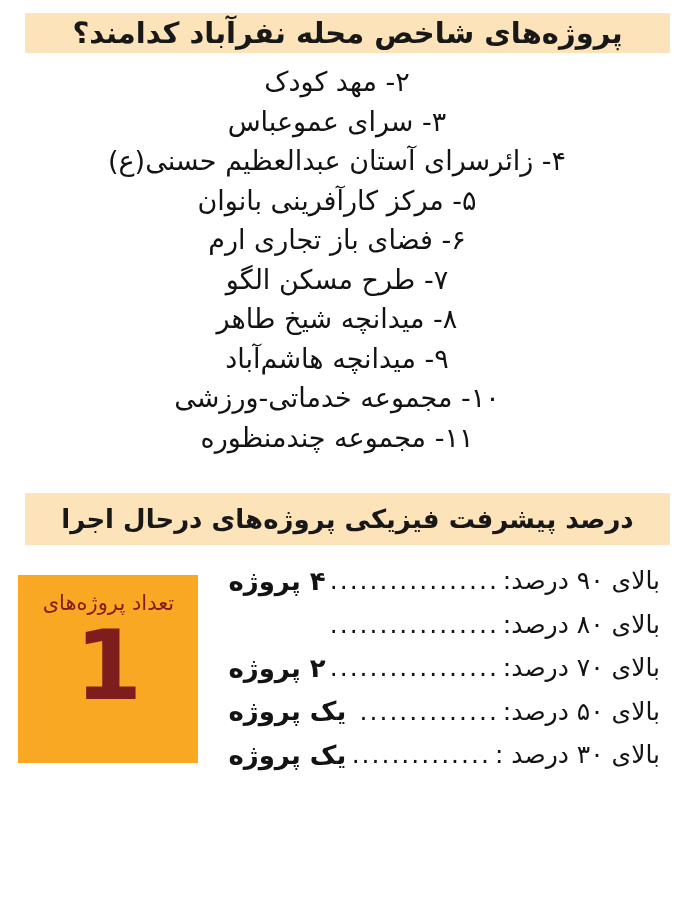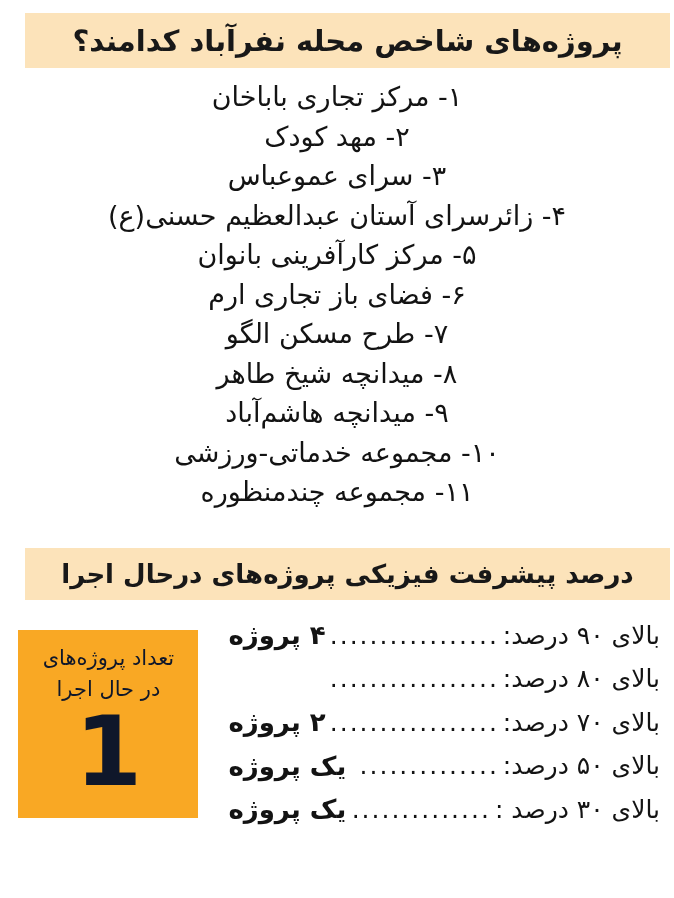--- a/index.html
+++ b/index.html
@@ -8,52 +8,51 @@
     background:#ffffff;direction:rtl;
     font-family:"DejaVu Sans","Liberation Sans",sans-serif;
     color:#131313;
   }
   .band{
     background:#fce3ba;
     margin-left:25px;margin-right:4px;
     display:flex;align-items:center;justify-content:center;
     font-weight:bold;color:#181818;
   }
-  .band1{margin-top:13px;height:55px;font-size:29px;}
+  .band1{margin-top:13px;height:40px;font-size:29px;}
   .band2{margin-top:36px;height:52px;font-size:26px;}
   .project-list{margin-top:9px;text-align:center;font-size:27px;}
   .project-item{height:39.5px;line-height:39.5px;white-space:nowrap;}
   .progress-area{
     display:flex;align-items:flex-start;
     margin-top:14px;padding-left:23px;padding-right:14px;column-gap:30px;
   }
   .progress-list{flex:1;font-size:25px;}
   .progress-row{display:flex;align-items:center;height:43.5px;white-space:nowrap;}
   .p-label{flex:0 0 auto;}
   .p-dots{flex:1 1 auto;overflow:hidden;letter-spacing:2px;padding:0 4px;direction:ltr;text-align:right;}
   .p-count{flex:0 0 auto;font-weight:bold;font-size:26px;}
   .badge{
     flex:0 0 180px;width:180px;height:188px;box-sizing:border-box;
     background:#f9a824;margin-top:16px;
-    text-align:center;padding-top:13px;color:#0f172a;
+    text-align:center;padding-top:13px;color:#7f1d1d;
   }
   .badge-label{font-size:21px;line-height:31px;white-space:nowrap;}
   .badge-count{font-size:97px;line-height:98px;font-weight:bold;margin-top:-2px;}
 </style>
 </head>
 <body>
 
 <div class="page">
 
   <div class="band band1">
     <span>پروژه‌های شاخص محله نفرآباد کدامند؟</span>
   </div>
 
   <div class="project-list">
-    <div class="project-item">۱- مرکز تجاری باباخان</div>
     <div class="project-item">۲- مهد کودک</div>
     <div class="project-item">۳- سرای عموعباس</div>
     <div class="project-item">۴- زائرسرای آستان عبدالعظیم حسنی(ع)</div>
     <div class="project-item">۵- مرکز کارآفرینی بانوان</div>
     <div class="project-item">۶- فضای باز تجاری ارم</div>
     <div class="project-item">۷- طرح مسکن الگو</div>
     <div class="project-item">۸- میدانچه شیخ طاهر</div>
     <div class="project-item">۹- میدانچه هاشم‌آباد</div>
     <div class="project-item">۱۰- مجموعه خدماتی-ورزشی</div>
     <div class="project-item">۱۱- مجموعه چندمنظوره</div>
@@ -87,19 +86,18 @@
       </div>
       <div class="progress-row">
         <span class="p-label">بالای ۳۰ درصد :</span>
         <span class="p-dots">..............</span>
         <span class="p-count">یک پروژه</span>
       </div>
     </div>
 
     <div class="badge">
       <div class="badge-label">تعداد پروژه‌های</div>
-      <div class="badge-label">در حال اجرا</div>
       <div class="badge-count">1</div>
     </div>
 
   </div>
 
 </div>
 
 </body></html>

